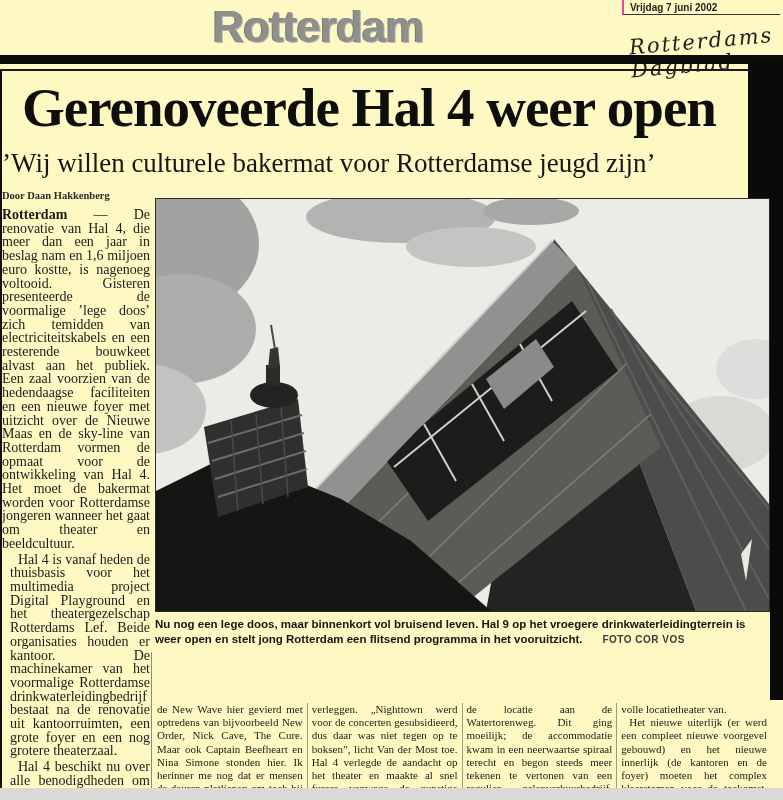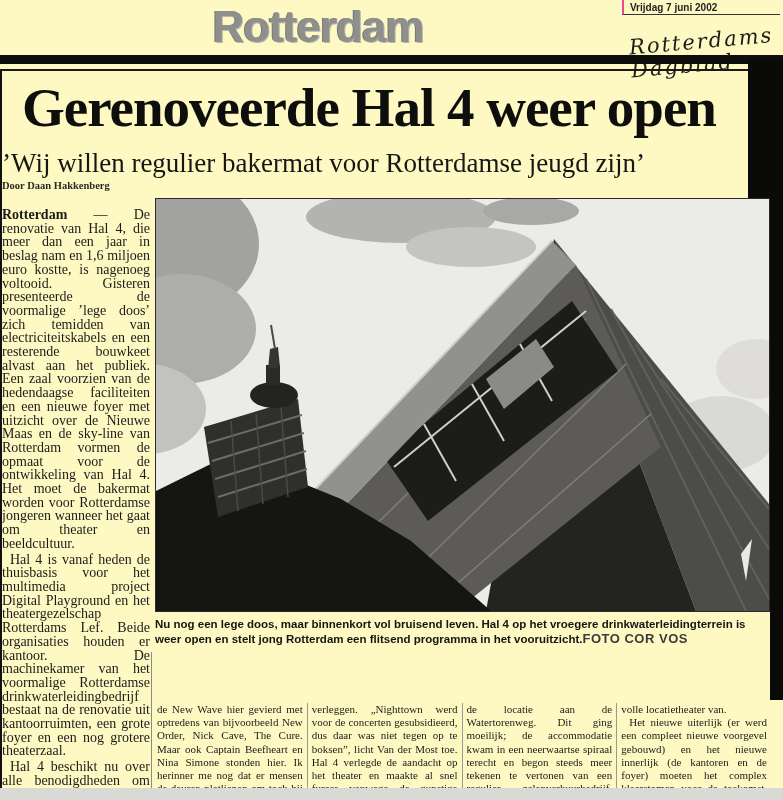--- a/index.html
+++ b/index.html
@@ -31,47 +31,47 @@
   
   .headline{
     position:absolute;top:76px;left:2px;width:745px;
     font-size:55px;font-weight:bold;letter-spacing:-1px;white-space:nowrap;color:#0e0e0c;padding-left:20px;
   }
   .subheadline{
     position:absolute;top:148px;left:2px;width:760px;
     font-size:27px;color:#161614;white-space:nowrap;
   }
   .byline{
-    position:absolute;top:180px;left:2px;font-size:10.5px;font-weight:bold;color:#2a2a28;
+    position:absolute;top:190px;left:2px;font-size:10.5px;font-weight:bold;color:#2a2a28;
   }
   
   .left-col{
     position:absolute;top:208px;left:2px;width:148px;height:592px;overflow:hidden;
     font-size:14px;line-height:13.7px;text-align:justify;color:#1b1b19;
   }
   .left-col p{margin:0 0 2px 0;}
-  .left-col p + p{text-indent:8px;}
+  .left-col p + p{text-indent:8px;padding-left:8px;}
   .lead{font-weight:bold;}
   .col-rule-v{position:absolute;background:#8a8a88;width:1px;}
   
   .photo{
     position:absolute;top:198px;left:155px;width:613px;height:412px;
     border:1px solid #2b2b29;background:#ebebe8;
   }
   .photo svg{display:block;}
   
   .caption{
     position:absolute;top:617px;left:155px;width:615px;
     font-family:"Liberation Sans",sans-serif;font-weight:bold;font-size:11.5px;
     line-height:14.5px;color:#18181
 6;
   }
   .caption .credit{
-    font-weight:bold;font-size:13px;letter-spacing:.5px;color:#3a3a38;
-    text-transform:uppercase;margin-left:0;
+    font-weight:bold;font-size:10px;letter-spacing:.5px;color:#3a3a38;
+    text-transform:uppercase;margin-left:20px;
   }
   
   .bottom-cols{
     position:absolute;top:656px;left:153px;width:618px;height:136px;overflow:hidden;
     display:flex;
     margin-top:47px;
   }
   .bcol{
     width:148px;height:136px;overflow:hidden;padding:0 4px 0 4px;
     font-size:11px;line-height:13.2px;text-align:justify;color:#1b1b19;
@@ -93,21 +93,21 @@
     <span>Dagblad</span>
   </div>
 
   <div class="rule-thick"></div>
   <div class="rule-thin"></div>
   <div class="edge-left"></div>
   <div class="edge-right"></div>
   <div class="edge-right-wide"></div>
 
   <div class="headline">Gerenoveerde Hal 4 weer open</div>
-  <div class="subheadline">’Wij willen regulier bakermat voor Rotterdamse jeugd zijn’</div>
+  <div class="subheadline">’Wij willen culturele bakermat voor Rotterdamse jeugd zijn’</div>
   <div class="byline">Door Daan Hakkenberg</div>
 
   <div class="left-col">
     <p><span class="lead">Rotterdam</span> <span>— De renovatie van Hal 4, die meer dan een jaar in beslag nam en 1,6 miljoen euro kostte, is nagenoeg voltooid. Gisteren presenteerde de voormalige ’lege doos’ zich temidden van electriciteitskabels en een resterende bouwkeet alvast aan het publiek. Een zaal voorzien van de hedendaagse faciliteiten en een nieuwe foyer met uitzicht over de Nieuwe Maas en de sky-line van Rotterdam vormen de opmaat voor de ontwikkeling van Hal 4. Het moet de bakermat worden voor Rotterdamse jongeren wanneer het gaat om theater en beeldcultuur.</span></p>
     <p>Hal 4 is vanaf heden de thuisbasis voor het multimedia project Digital Playground en het theatergezelschap Rotterdams Lef. Beide organisaties houden er kantoor. De machinekamer van het voormalige Rotterdamse drinkwaterleidingbedrijf bestaat na de renovatie uit kantoorruimten, een grote foyer en een nog grotere theaterzaal.</p>
     <p>Hal 4 beschikt nu over alle benodigdheden om uit te groeien naar een volwaardig cultureel centrum, vindt directeur Evan van der Most. „Wat Nighttown is op het gebied van muziek (moeten) wij worden op het gebied van theater en digitale media voor jongeren. Zelf denk ik dat we het al zijn, nu moeten we het ook uitstralen.”</p>
     <p>Van der Most is al vanaf de oprichting in 1974 bij Hal 4 betrokken. Hij was getuige van de periode dat de zaal nog te boek stond als de poptempel van Rotterdam. „We hebben de hele periode van</p>
   </div>
 
   <div class="photo">
@@ -174,21 +174,21 @@
         </g>
         <ellipse cx="118" cy="196" rx="24" ry="13" fill="#232321"></ellipse>
         <rect x="110" y="166" width="14" height="20" fill="#2a2a28"></rect>
         <polygon points="114,150 122,148 124,168 112,170" fill="#343432"></polygon>
         <line x1="119" y1="150" x2="115" y2="126" stroke="#4a4a48" stroke-width="2"></line>
       </g>
     </svg>
   </div>
 
   <div class="caption">
-    <span>Nu nog een lege doos, maar binnenkort vol bruisend leven. Hal 4 op het vroegere drinkwaterleidingterrein is weer open en stelt jong Rotterdam een flitsend programma in het vooruitzicht.</span><span class="credit">Foto Cor Vos</span>
+    <span>Nu nog een lege doos, maar binnenkort vol bruisend leven. Hal 9 op het vroegere drinkwaterleidingterrein is weer open en stelt jong Rotterdam een flitsend programma in het vooruitzicht.</span><span class="credit">Foto Cor Vos</span>
   </div>
 
   <div class="bottom-cols">
     <div class="bcol">
       <p>de New Wave hier gevierd met optredens van bijvoorbeeld New Order, Nick Cave, The Cure. Maar ook Captain Beefheart en Nina Simone stonden hier. Ik herinner me nog dat er mensen de deuren platliepen om toch bij het concert van de Afrikaanse reggaezanger Alpha Blondy te kunnen zijn.”</p>
       <p>Na de komst van Nighttown was Hal 4 genoodzaakt de aandacht te</p>
     </div>
     <div class="bcol">
       <p>verleggen. „Nighttown werd voor de concerten gesubsidieerd, dus daar was niet tegen op te boksen”, licht Van der Most toe. Hal 4 verlegde de aandacht op het theater en maakte al snel furore vanwege de gunstige omstandigheden voor locatietheater, met speciale aandacht voor grootschalig opgezette decors. Toen het RO-theater vertrok was het zaak wederom een nieuwe invulling te geven aan</p>
     </div>

